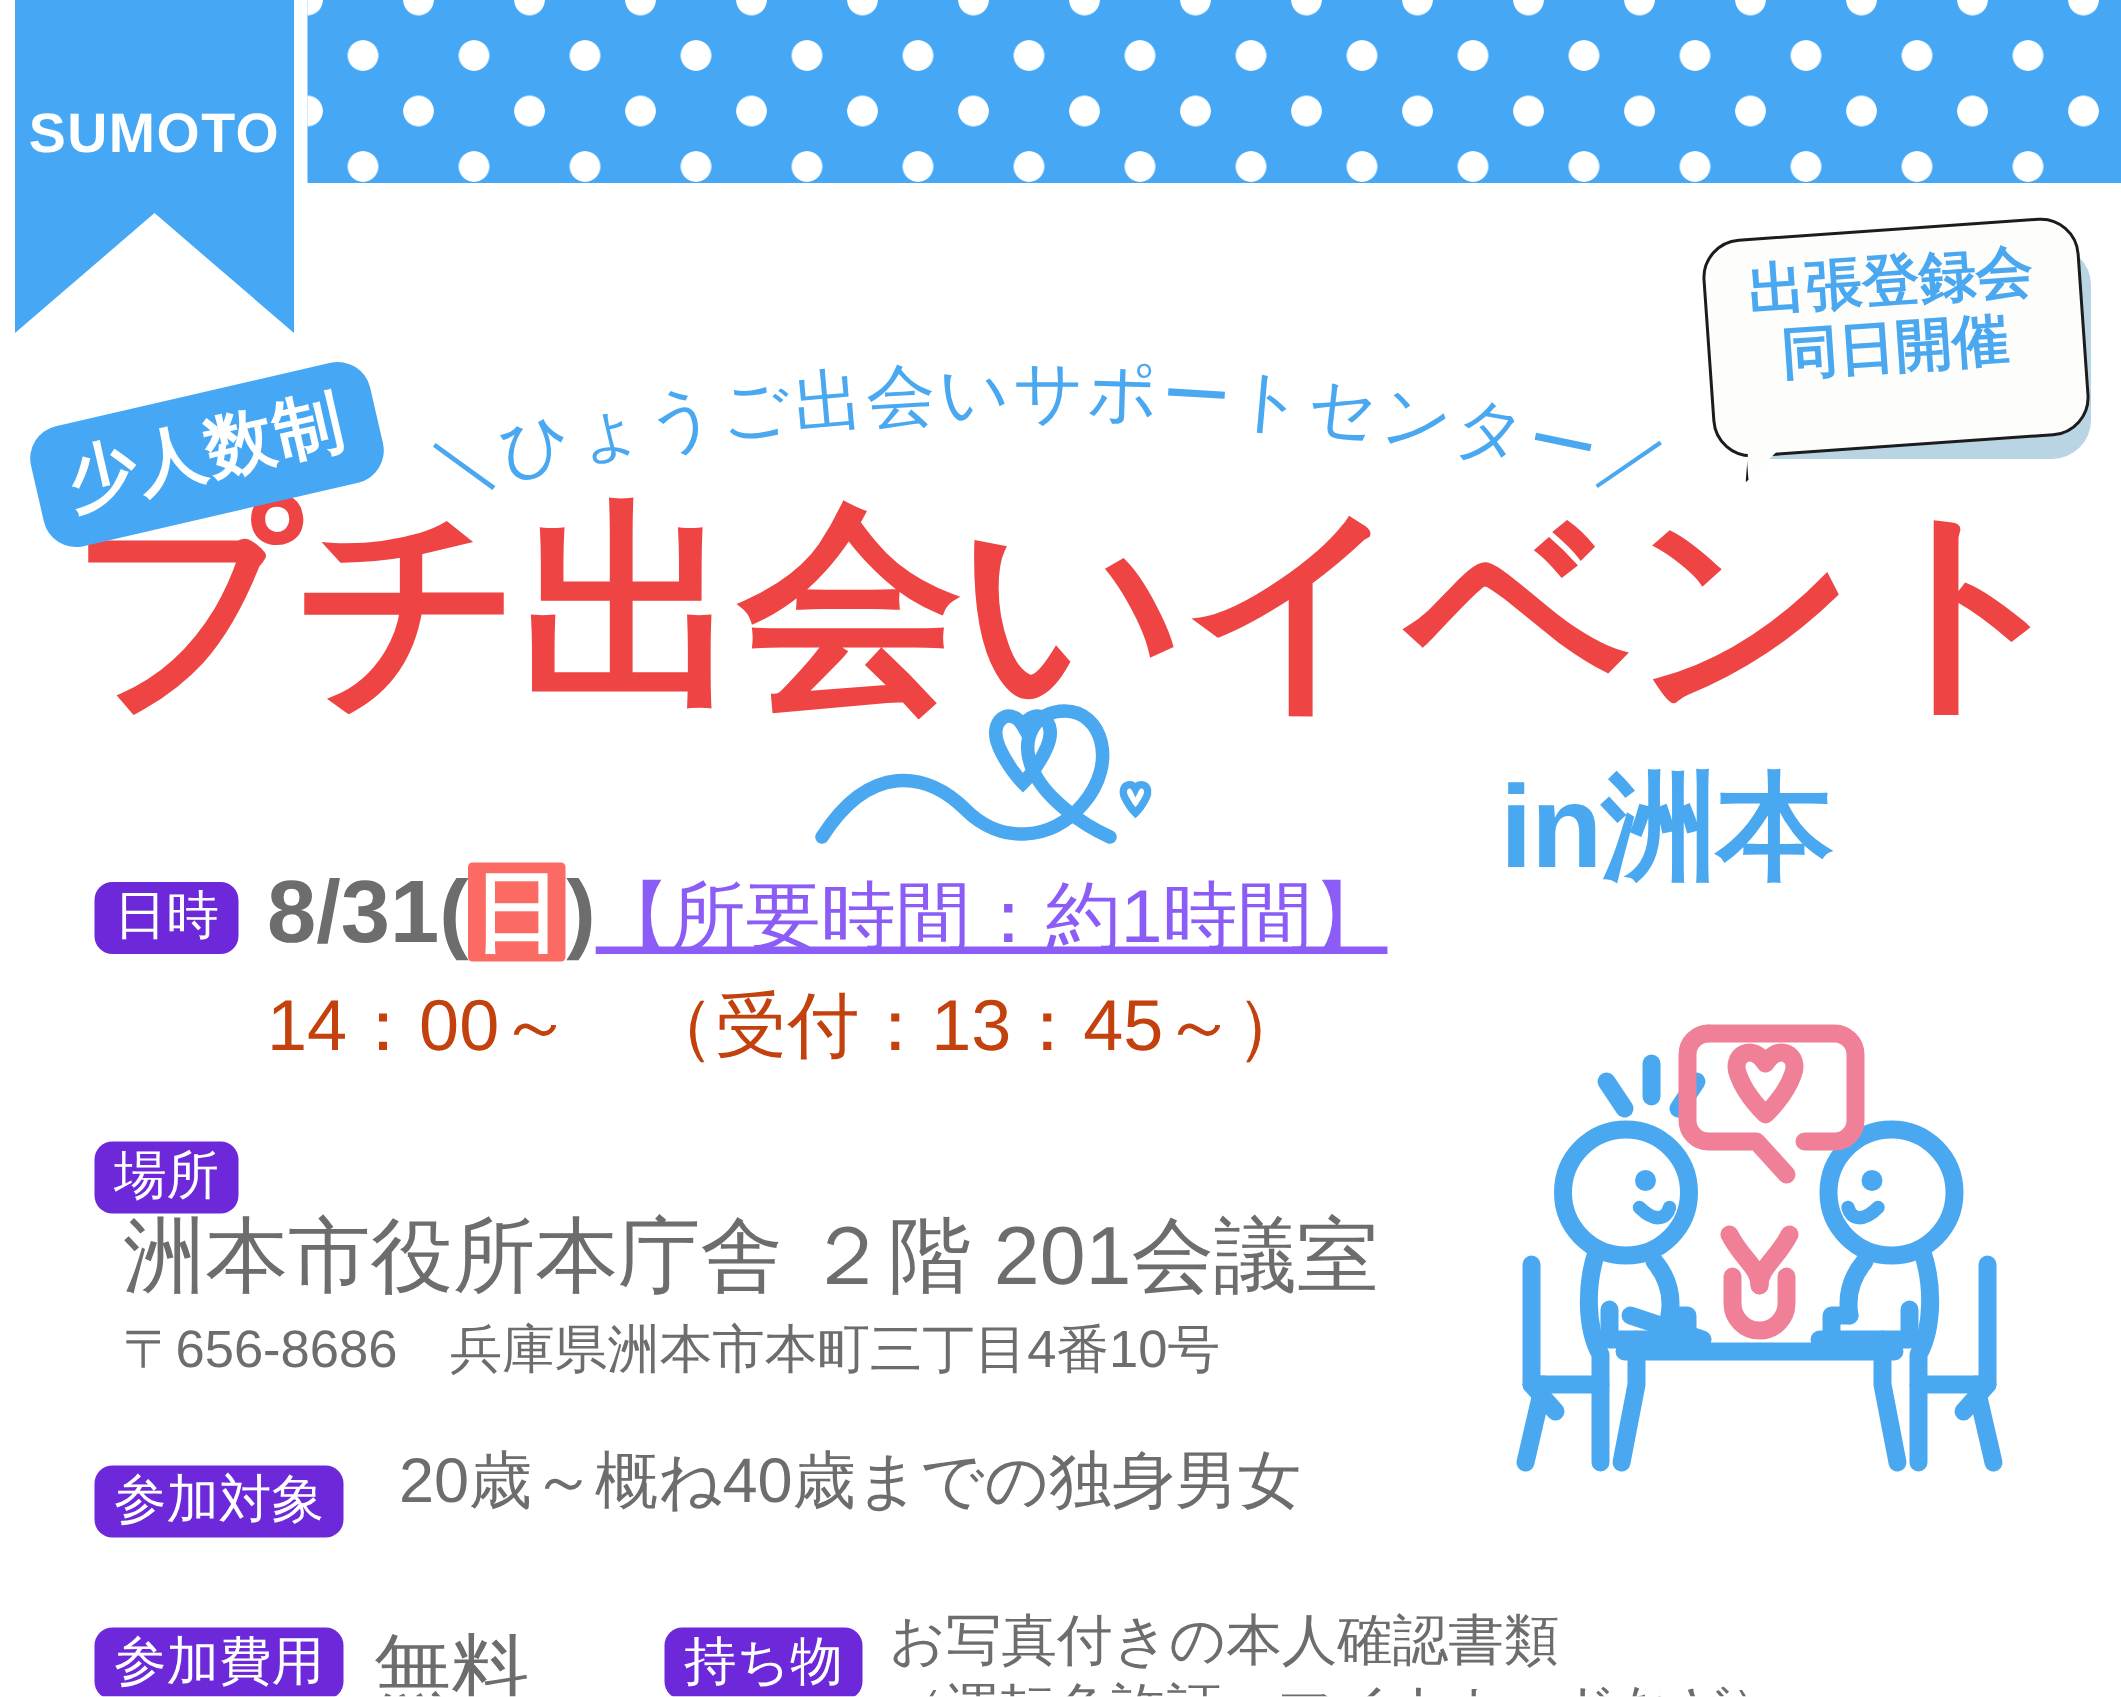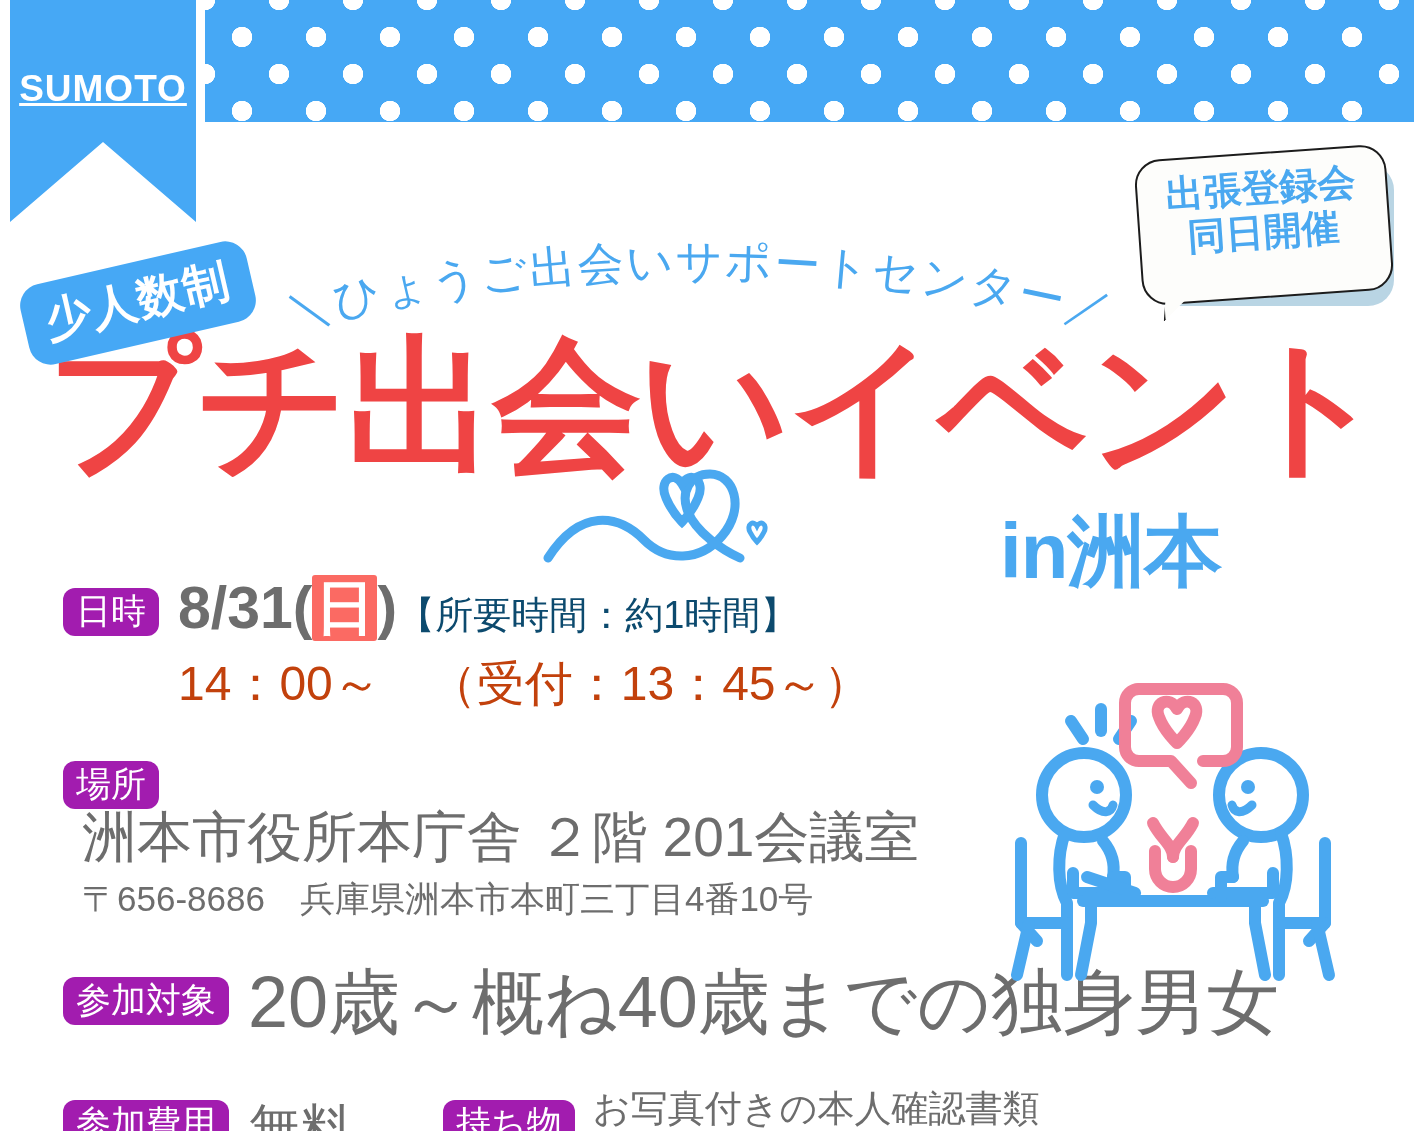--- a/index.html
+++ b/index.html
@@ -26,21 +26,20 @@
   
   .ribbon{
     position:absolute;left:10px;top:0;width:186px;height:222px;
     background:#46a8f5;
     clip-path:polygon(0 0,100% 0,100% 100%,50% 64%,0 100%);
   }
   .ribbon-label{
     position:absolute;left:10px;top:68px;width:186px;
     text-align:center;color:#fff;font-weight:bold;font-size:37px;
     letter-spacing:1px;
-    text-decoration:underline;
   }
 
   
   .small-group{
     position:absolute;left:22px;top:262px;
     transform:rotate(-13deg);
     background:#46a8f5;color:#fff;
     font-size:46px;font-weight:bold;
     padding:8px 22px 12px 22px;border-radius:22px;
     letter-spacing:1px;
@@ -91,43 +90,43 @@
   .in-sumoto{
     position:absolute;left:1000px;top:500px;
     font-size:78px;font-weight:bold;color:#4aa8f0;letter-spacing:-1px;
     white-space:nowrap;z-index:6;
   }
 
   
   .info{position:absolute;left:0;top:578px;width:1000px;}
   .row{position:relative;display:flex;align-items:flex-start;}
   .badge{
-    background:#a21caf;color:#fff;border-radius:12px;
+    background:#6d28d9;color:#fff;border-radius:12px;
     font-size:35px;padding:5px 13px 8px 13px;white-space:nowrap;
     line-height:1;flex:none;
   }
 
   .r1{margin-left:63px;}
   .r1 .badge{margin-top:10px;}
   .r1 .txt{margin-left:19px;}
   .line-date{font-size:59px;font-weight:bold;color:#6d6d6d;line-height:1.05;white-space:nowrap;}
   .sun{background:#fb6a63;color:#fff;padding:0 3px;border-radius:3px;}
-  .dur{font-size:38px;font-weight:normal;color:#0c4a6e;}
+  .dur{font-size:50px;font-weight:normal;color:#8b5cf6;text-decoration:underline;}
   .line-time{font-size:48px;color:#c2410c;margin-top:12px;white-space:nowrap;}
 
   .r2{margin-left:63px;margin-top:35px;flex-direction:column;}
   .r2 .badge{margin-top:10px;}
   .r2 .txt{margin-left:19px;}
   .line-venue{font-size:55px;color:#6d6d6d;line-height:1.05;white-space:nowrap;}
   .line-addr{font-size:35px;color:#6d6d6d;margin-top:9px;white-space:nowrap;}
 
   .r3{margin-left:63px;margin-top:42px;}
   .r3 .badge{margin-top:12px;}
   .r3 .txt{margin-left:19px;}
-  .line-target{font-size:72px;color:#6d6d6d;line-height:1.05;white-space:nowrap;}
+  .line-target{font-size:42px;color:#6d6d6d;line-height:1.05;white-space:nowrap;margin-left:18px;}
   .line-note{font-size:37px;color:#6d6d6d;margin-top:7px;white-space:nowrap;}
 
   .r4{margin-left:63px;margin-top:46px;align-items:flex-start;}
   .r4 .badge{margin-top:14px;}
   .fee-val{font-size:52px;color:#6d6d6d;margin-left:20px;margin-top:8px;white-space:nowrap;}
   .bring-badge{margin-left:90px;margin-top:14px;}
   .bring-txt{margin-left:18px;font-size:37px;color:#6d6d6d;line-height:1.25;white-space:nowrap;}
   .bring-l2{text-align:center;}
 
   

